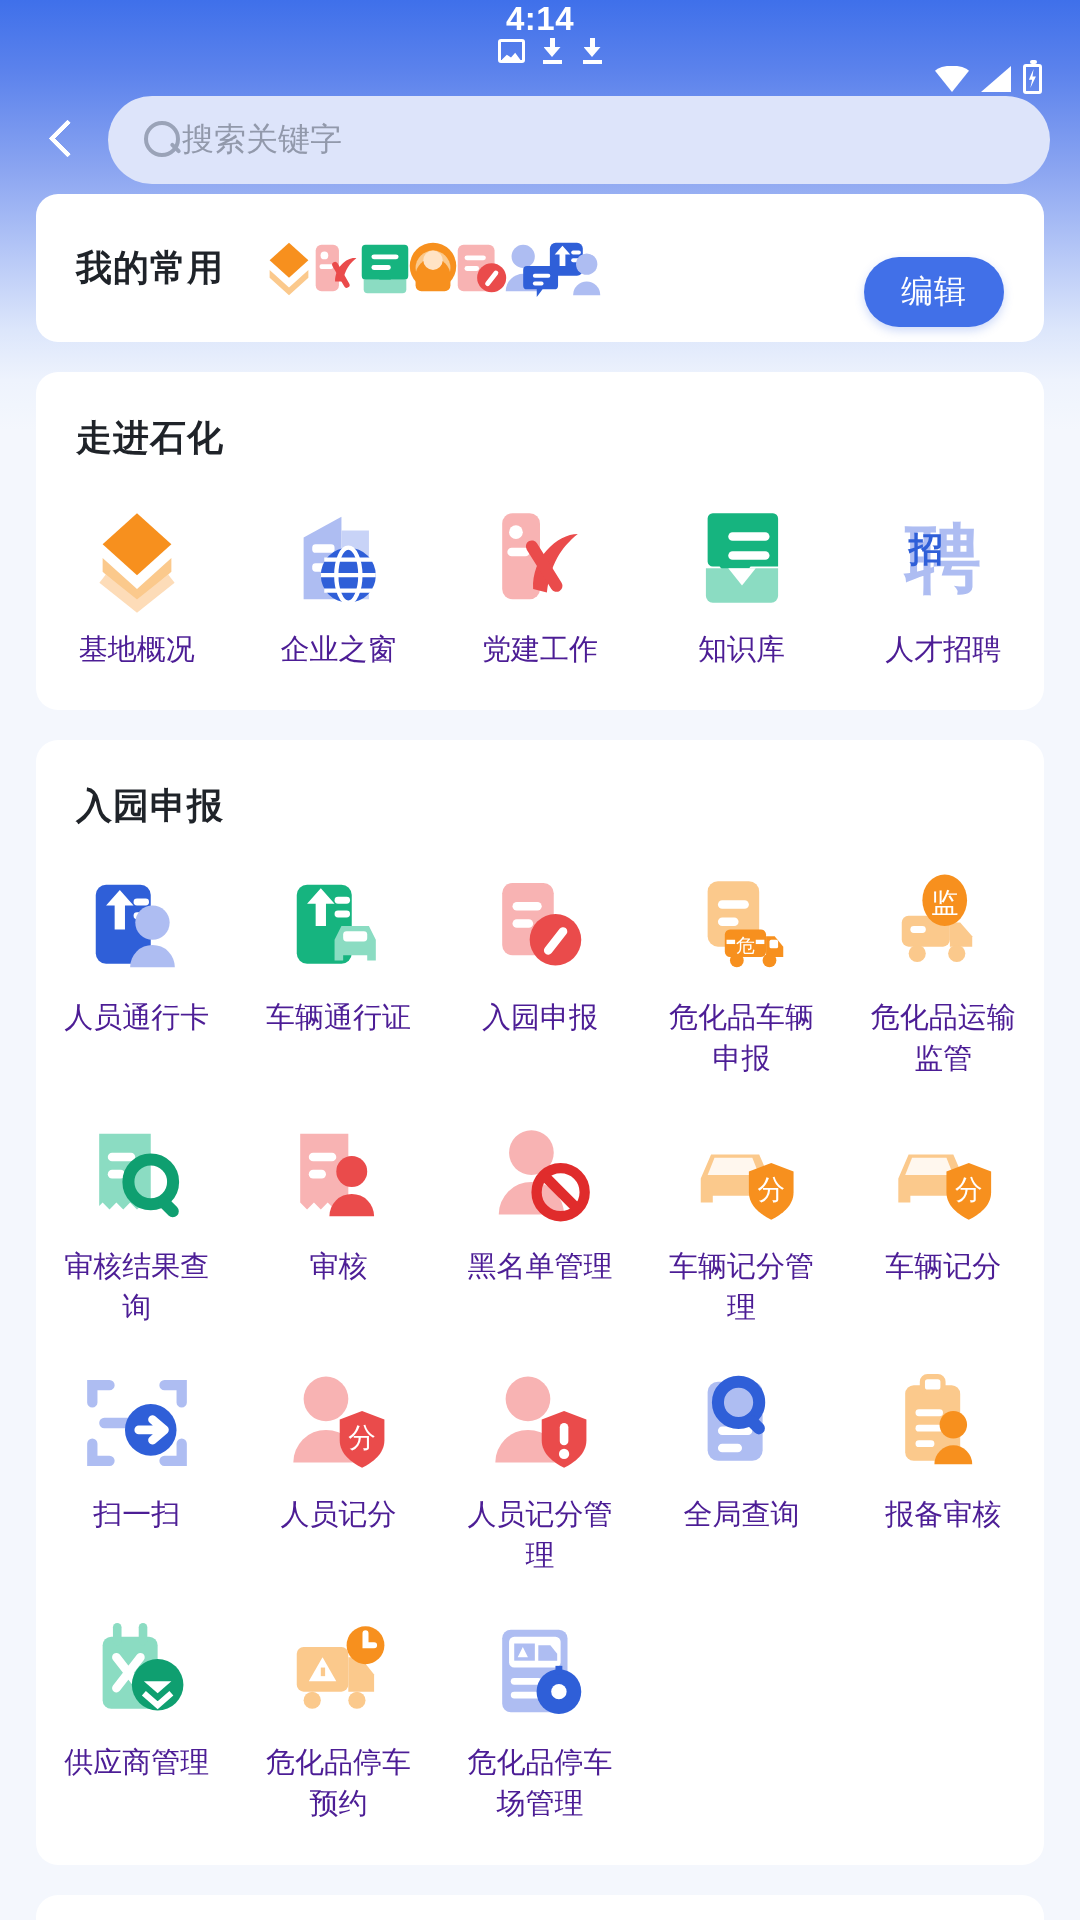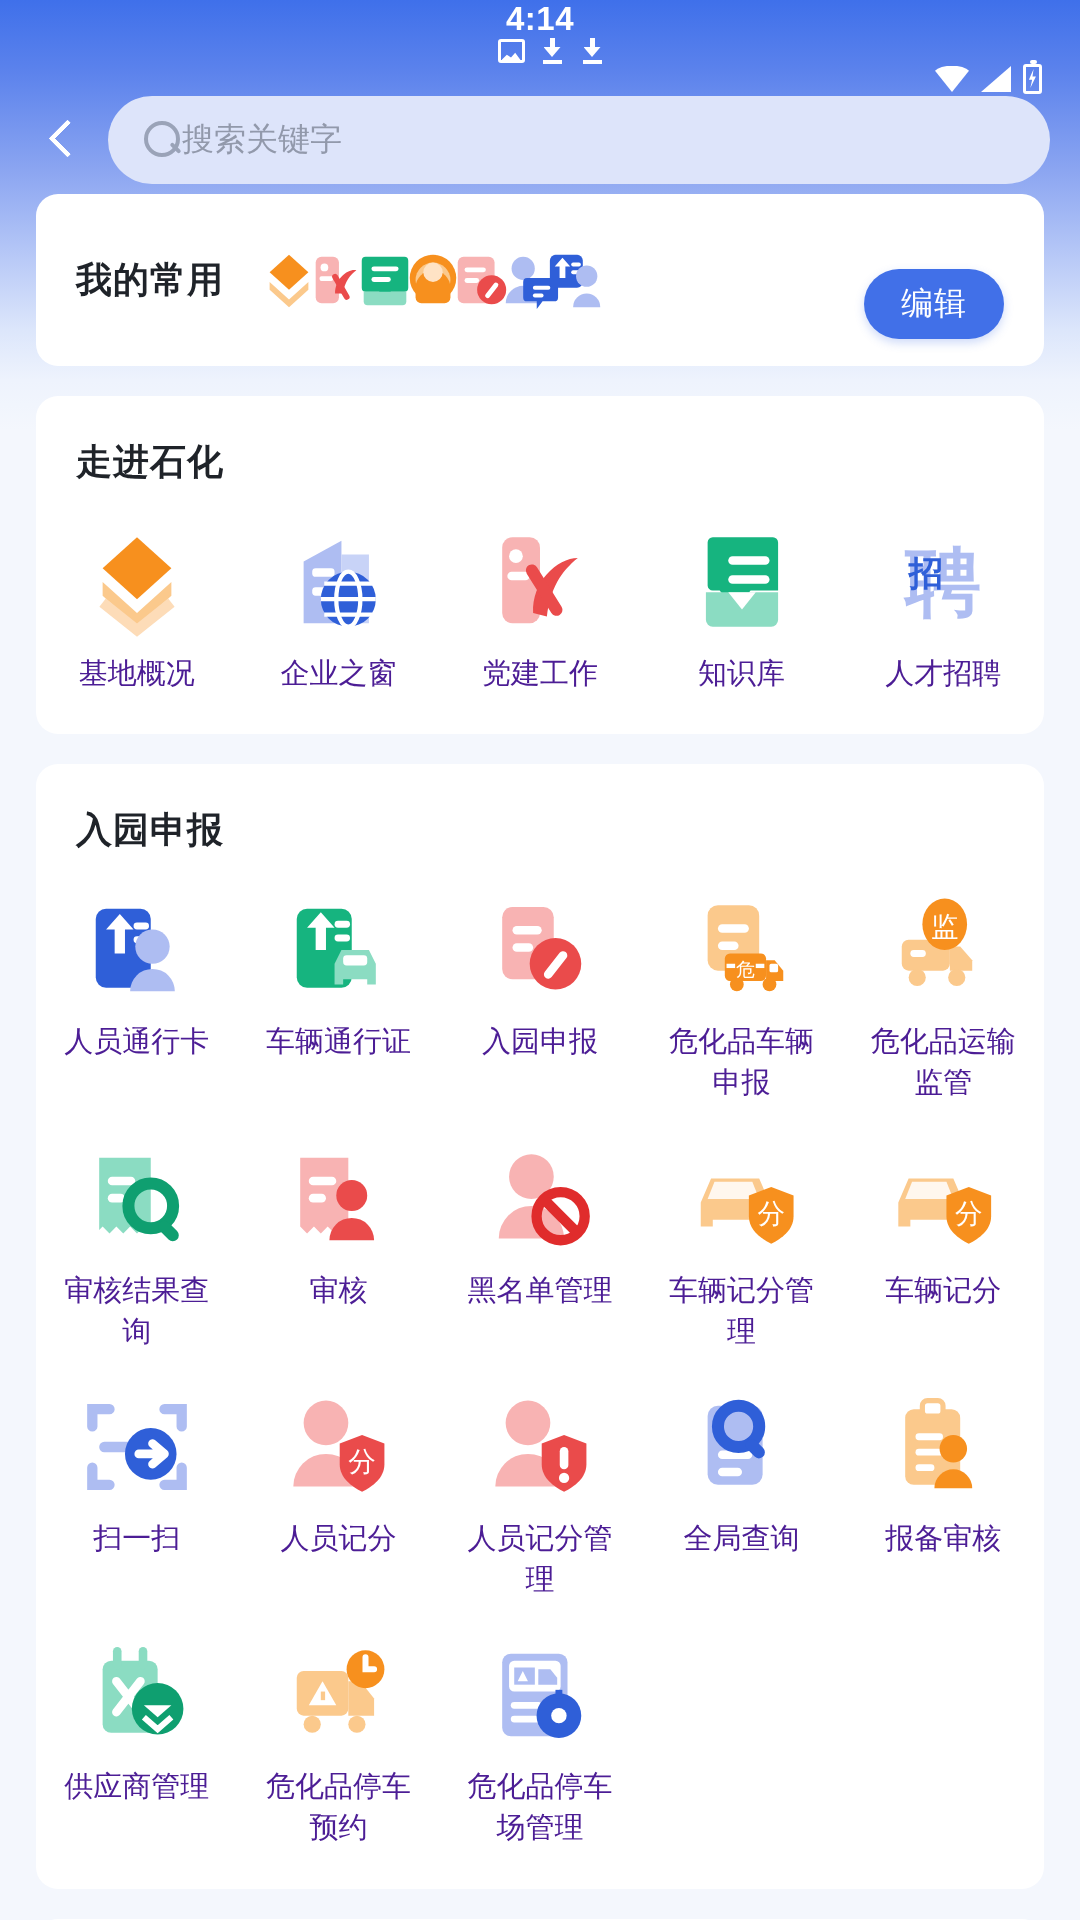--- a/index.html
+++ b/index.html
@@ -77,21 +77,21 @@
   }
   .search-icon::after{
     content:""; position:absolute; left:25px; top:25px; width:13px; height:4px;
     background:#9aa3b8; border-radius:2px; transform:rotate(45deg);
   }
   .search-ph { font-size:32px; color:#9299ab; }
 
   
   .card { background:#fff; border-radius:22px; margin:0 36px 30px; padding:0 0; }
 
-  .fav-card { display:flex; align-items:center; height:172px; padding:0 40px; }
+  .fav-card { display:flex; align-items:center; height:148px; padding:0 40px; }
   .fav-title { font-size:36px; font-weight:700; color:#1f2329; letter-spacing:1px; }
   .fav-strip { display:flex; align-items:center; margin-left:34px; }
   .fav-strip .fi { width:62px; height:62px; margin-right:-14px; position:relative; }
   .edit-btn {
     margin-left:auto; background:#4170e8; color:#fff; font-size:32px;
     width:140px; height:70px; border-radius:36px; display:flex;
     align-items:center; justify-content:center; letter-spacing:1px;
     box-shadow:0 4px 10px rgba(65,112,232,.25);
     margin-top:48px;
   }

